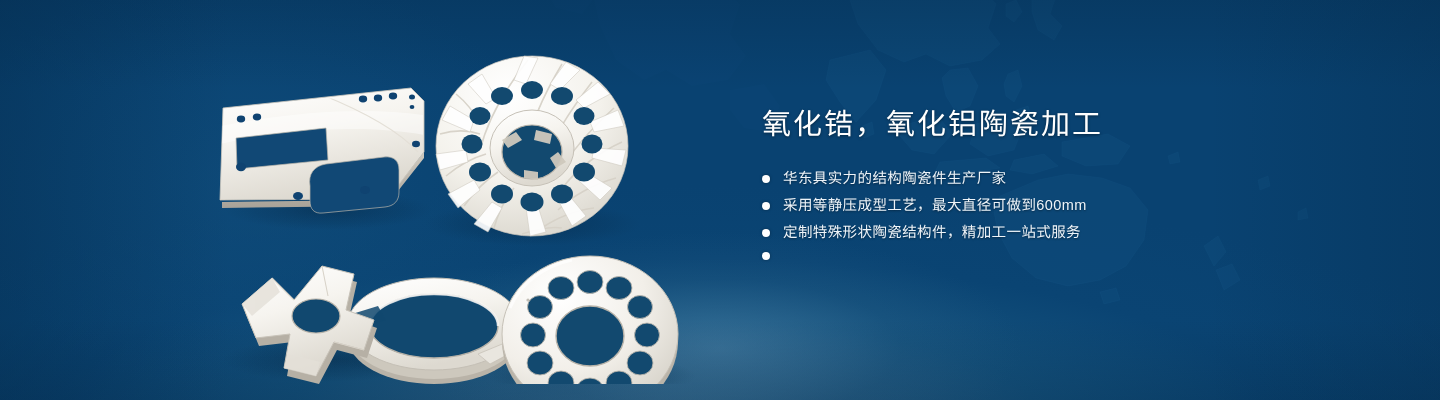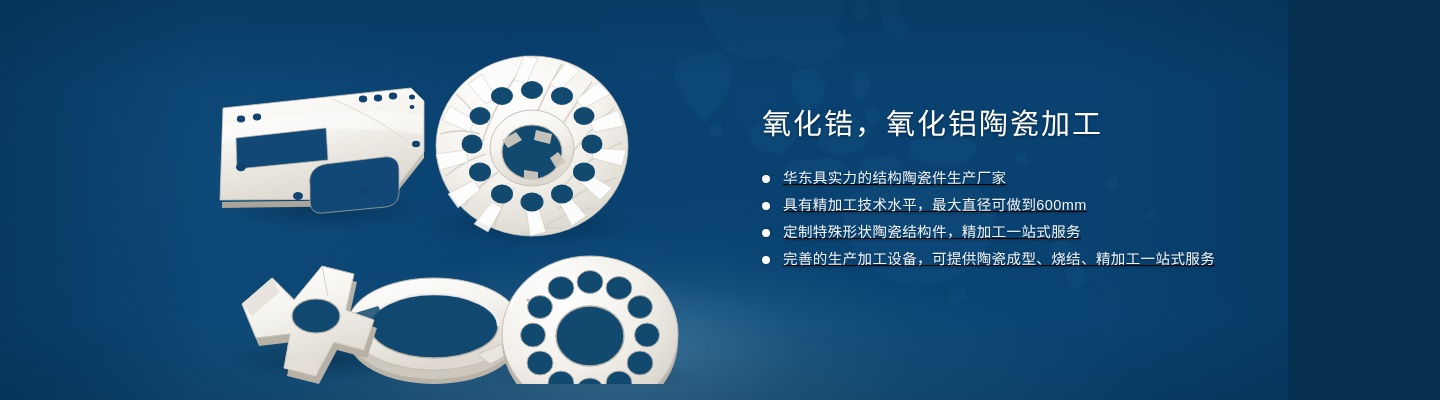--- a/index.html
+++ b/index.html
@@ -1,21 +1,21 @@
 <!DOCTYPE html>
 <html lang="zh-CN"><head>
 <meta charset="utf-8">
 <title>Ceramic Banner</title>
 <style>
   html,body{margin:0;padding:0;background:#062f50;}
   *{box-sizing:border-box;}
 
   .banner{
     position:relative;
-    width:1288px;
+    width:1440px;
     height:400px;
     overflow:hidden;
     font-family:"Liberation Sans","DejaVu Sans",sans-serif;
     background:#0a4473;
   }
 
   
   .bg-base{
     position:absolute;inset:0;
     background:
@@ -60,21 +60,21 @@
   .headline{
     margin:0 0 30px 0;
     font-size:29px;
     font-weight:400;
     letter-spacing:2px;
     color:#ffffff;
     text-shadow:0 1px 3px rgba(0,0,0,.45);
     line-height:1.15;
     white-space:nowrap;
   }
-  .bullets{list-style:none;margin:0;padding:0;text-decoration:underline;}
+  .bullets{list-style:none;margin:0;padding:0;}
   .bullets li{
     display:flex;
     align-items:center;
     margin:0 0 12.5px 0;
     color:#eef4f9;
     font-size:14.5px;
     letter-spacing:.4px;
     line-height:1;
     text-shadow:0 1px 2px rgba(0,0,0,.40);
   }
@@ -344,26 +344,25 @@
   <div class="copy">
     <h1 class="headline">氧化锆，氧化铝陶瓷加工</h1>
 
     <ul class="bullets">
       <li>
         <span class="dot"></span>
         <span>华东具实力的结构陶瓷件生产厂家</span>
       </li>
       <li>
         <span class="dot"></span>
-        <span>具有精加工技术水平，最大直径可做到600mm</span>
+        <span>采用等静压成型工艺，最大直径可做到600mm</span>
       </li>
       <li>
         <span class="dot"></span>
         <span>定制特殊形状陶瓷结构件，精加工一站式服务</span>
       </li>
       <li>
         <span class="dot"></span>
-        <span>完善的生产加工设备，可提供陶瓷成型、烧结、精加工一站式服务</span>
       </li>
     </ul>
   </div>
 
 </div>
 
 </body></html>

